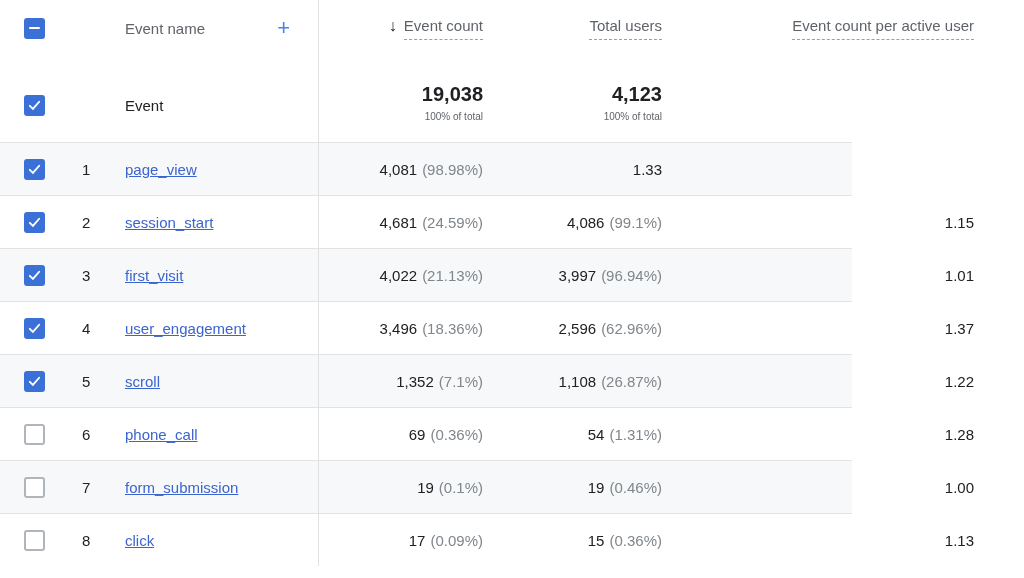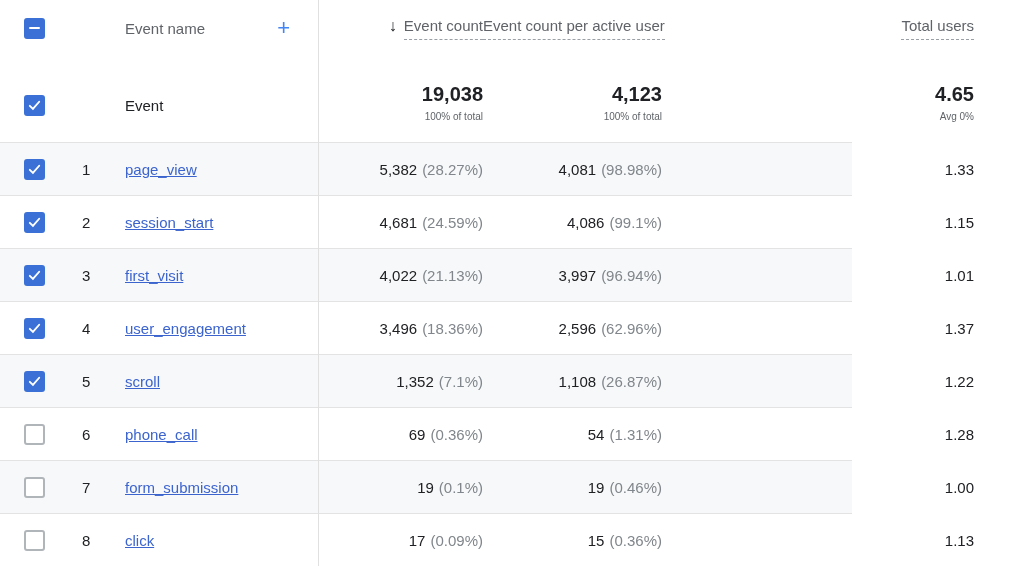--- a/index.html
+++ b/index.html
@@ -134,24 +134,24 @@
     </div>
     <div class="num-cell"></div>
     <div class="name-cell header-name">
       <span>Event name</span>
       <span class="plus">+</span>
     </div>
     <div class="val-cell header-col">
       <span class="sort-arrow">↓</span><span class="col-label">Event count</span>
     </div>
     <div class="val-cell header-col">
+      <span class="col-label">Total users</span>
+    </div>
+    <div class="val-cell header-col">
       <span class="col-label">Event count per active user</span>
-    </div>
-    <div class="val-cell header-col">
-      <span class="col-label">Total users</span>
     </div>
     <div></div>
   </div>
 
   <div class="row total-row">
     <div class="cb-cell">
       <div class="checkbox checked">
         <svg width="15" height="15" viewBox="0 0 24 24">
             <path d="M4.5 12.5l5 5 10-11.5" stroke="#ffffff" stroke-width="3" fill="none" stroke-linecap="round"></path>
           </svg>
@@ -160,44 +160,37 @@
     <div class="num-cell"></div>
     <div class="name-cell total-label">Event</div>
     <div class="val-cell">
       <div class="tv">19,038</div>
       <div class="tsub">100% of total</div>
     </div>
     <div class="val-cell">
       <div class="tv">4,123</div>
       <div class="tsub">100% of total</div>
     </div>
-    <div class="val-cell">
-      <div class="tv">4.65</div>
-      <div class="tsub">Avg 0%</div>
-    </div>
     <div></div>
   </div>
 
   <div id="rows">
   <div class="row data-row alt">
     <div class="cb-cell">
       <div class="checkbox checked">
         <svg width="15" height="15" viewBox="0 0 24 24">
               <path d="M4.5 12.5l5 5 10-11.5" stroke="#ffffff" stroke-width="3" fill="none" stroke-linecap="round"></path>
             </svg>
       </div>
     </div>
     <div class="num-cell">1</div>
     <div class="name-cell">
       <span class="event-link">page_view</span>
     </div>
     <div class="val-cell">
-      <span>5,382</span><span class="pct">(28.27%)</span>
-    </div>
-    <div class="val-cell">
       <span>4,081</span><span class="pct">(98.98%)</span>
     </div>
     <div class="val-cell">
       <span>1.33</span>
     </div>
     <div></div>
   </div>
 
   <div class="row data-row">
     <div class="cb-cell">

